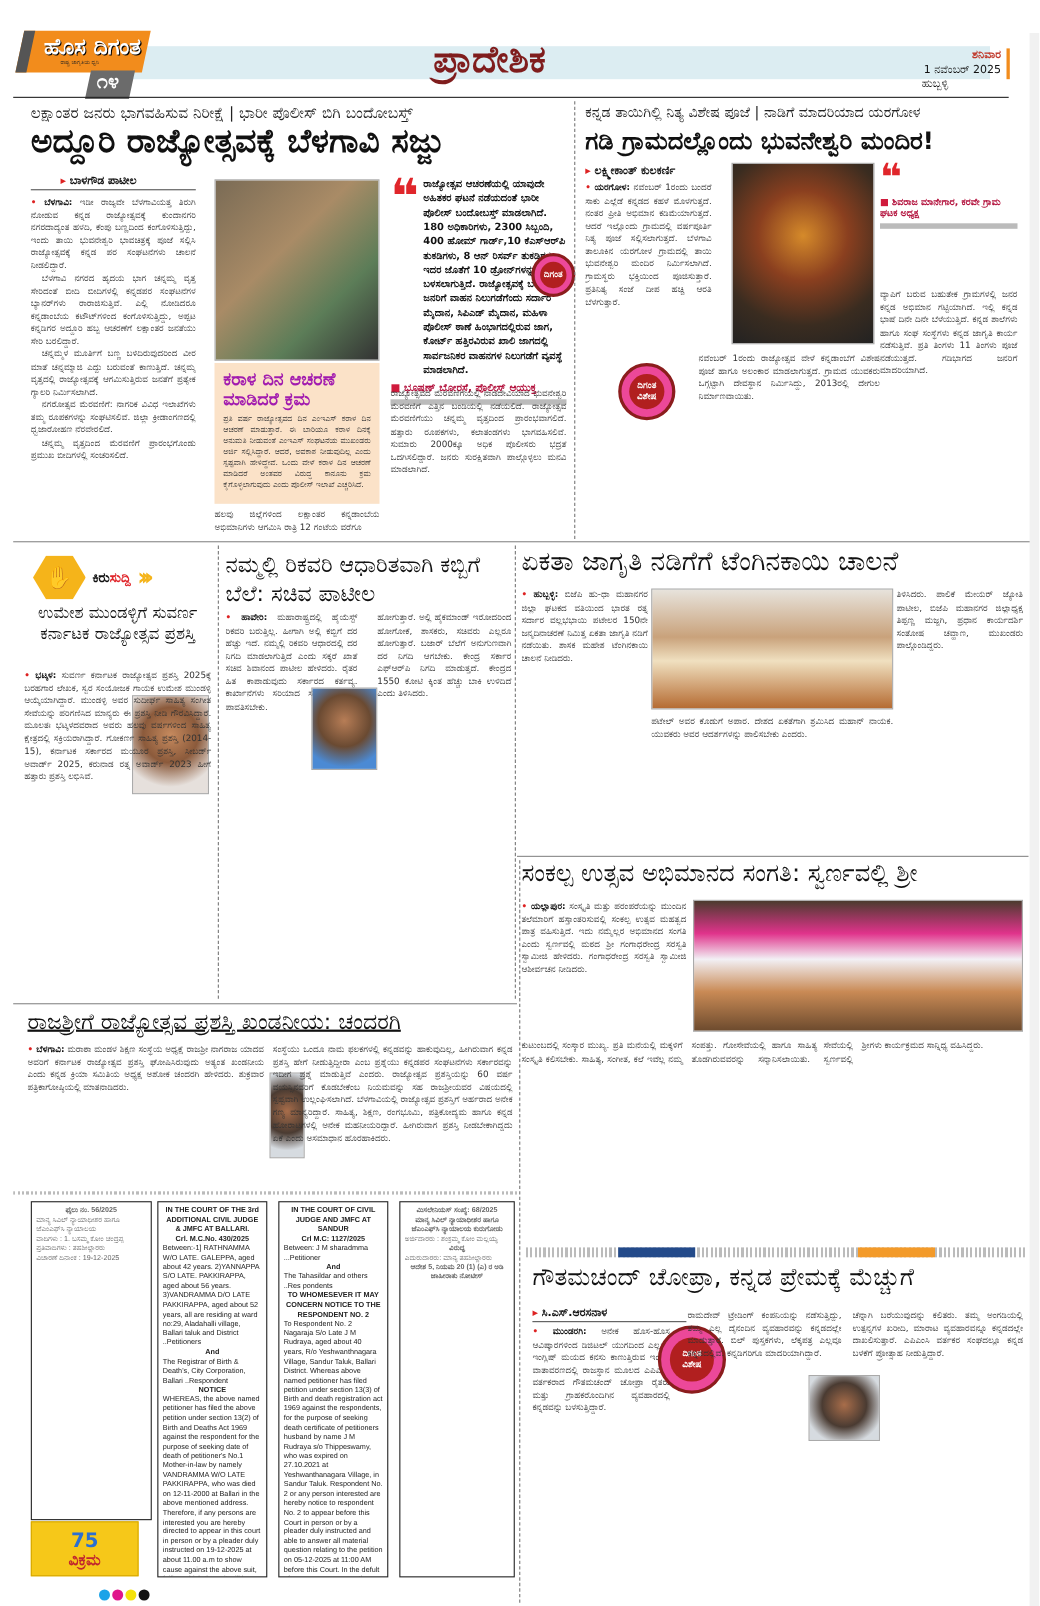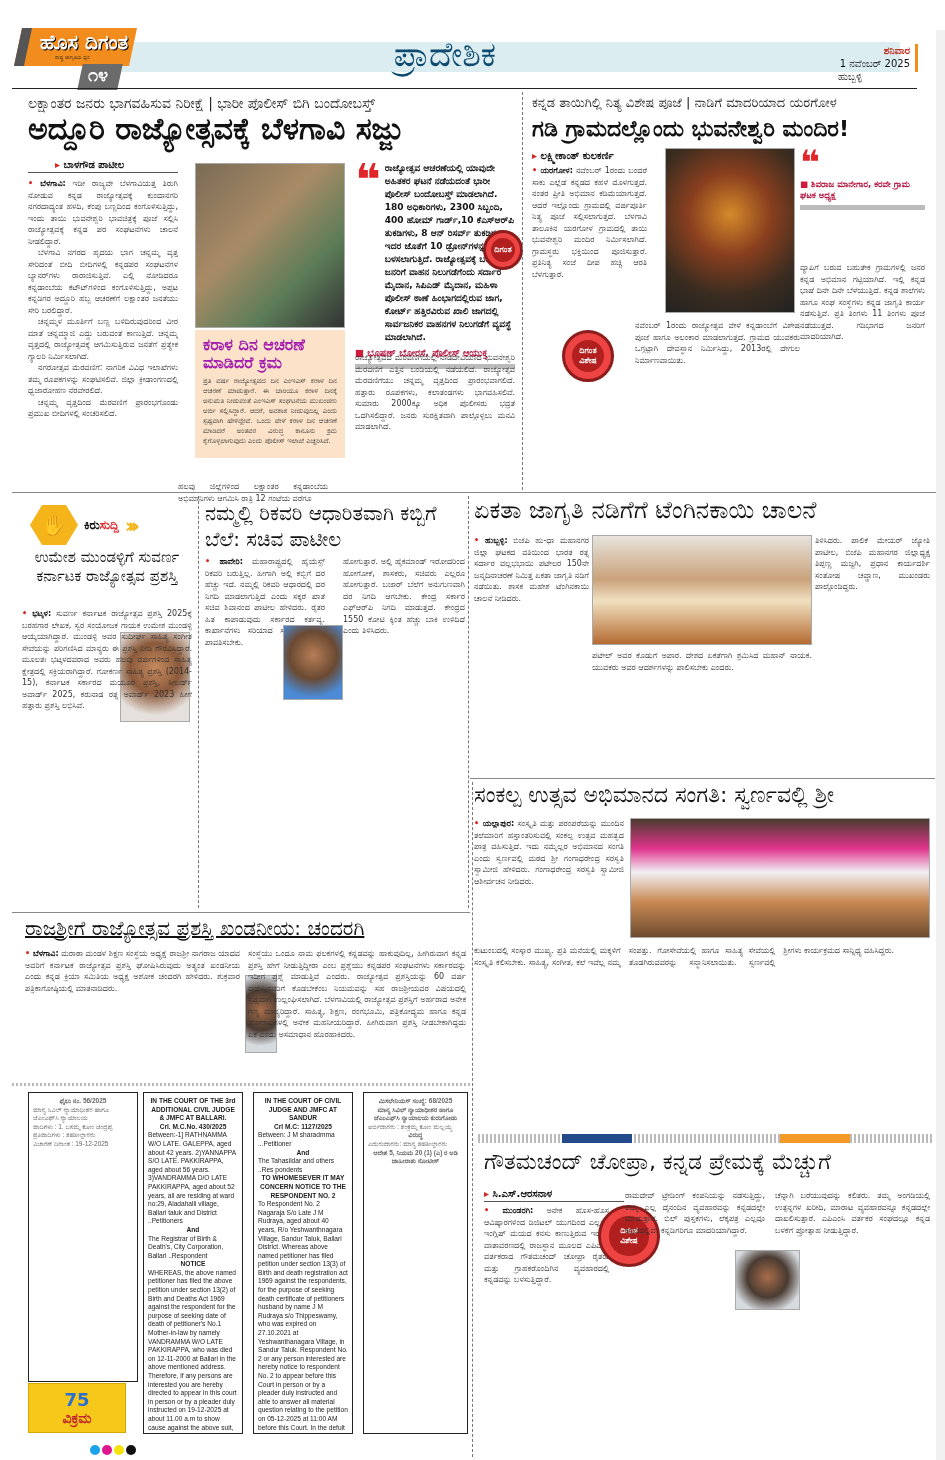--- a/index.html
+++ b/index.html
@@ -4,21 +4,21 @@
 <style>
   * { box-sizing: border-box; margin: 0; padding: 0; }
   body { width: 945px; height: 1460px; background: #fff; font-family: "DejaVu Sans", sans-serif; color: #111; position: relative; overflow: hidden; }
   .abs { position: absolute; }
   .masthead-band { left: 100px; top: 42px; width: 800px; height: 30px; background: #dcedf2; }
   .logo-box { left: 18px; top: 28px; width: 115px; height: 38px; background: #f28c1c; transform: skewX(-12deg); border-left: 10px solid #555; }
   .logo-text { left: 40px; top: 30px; font-size: 20px; font-weight: bold; color: #fff; font-family: "DejaVu Sans", sans-serif; text-shadow: 1px 1px 0 #000; }
   .logo-sub { left: 55px; top: 54px; font-size: 5px; color: #222; }
   .page-no-box { left: 80px; top: 64px; width: 40px; height: 26px; background: #6b6b6b; transform: skewX(-12deg); }
   .page-no { left: 88px; top: 64px; font-size: 18px; font-weight: bold; color: #fff; }
-  .section-title { left: 280px; top: 34px; width: 330px; text-align: center; font-size: 34px; font-weight: normal; color: #0c4a6e; }
+  .section-title { left: 280px; top: 34px; width: 330px; text-align: center; font-size: 34px; font-weight: bold; color: #7f1d1d; }
   .date-block { left: 790px; top: 44px; width: 120px; text-align: right; font-size: 10px; line-height: 13px; }
   .date-day { color: #c0392b; font-weight: bold; }
   .date-city { text-align: center; }
   .orange-bar { left: 915px; top: 44px; width: 3px; height: 28px; background: #f28c1c; }
   .rule { background: #222; height: 1px; }
   .vrule { width: 1px; border-left: 1px dashed #777; }
   .kicker { font-size: 14px; color: #222; }
   .headline { font-weight: bold; color: #111; line-height: 1.05; }
   .byline { font-size: 10px; font-weight: bold; }
   .byline::before { content: "▸ "; color: #d22; }
@@ -33,21 +33,21 @@
   .photo-portrait2 { background: radial-gradient(circle at 50% 40%, #b77d56 0%, #6a4a32 45%, #4b8ad4 80%); }
   .photo-portrait3 { background: radial-gradient(circle at 50% 45%, #a86d4a 0%, #4a3b32 45%, #d6dbe0 80%); }
   .caption-box { background: #fbe2c8; padding: 6px 8px; }
   .caption-head { font-size: 16px; font-weight: bold; line-height: 1.15; color: #a21caf; }
   .quote-mark { font-size: 44px; line-height: 36px; font-weight: bold; }
   .quote-mark .q1 { color: #e0262b; }
   .quote-text { font-size: 9px; font-weight: bold; line-height: 13px; }
   .quote-attr { font-size: 9.5px; font-weight: bold; color: #b3123d; margin-top: 3px; }
   .quote-attr::before { content: "■ "; color: #d01a3c; }
   .grey-bar { height: 5px; background: #bbb; }
-  .badge { border-radius: 50%; border: 3px solid #8b1d1d; background: #ef4444; display: flex; align-items: center; justify-content: center; flex-direction: column; color: #8b1d1d; font-weight: bold; font-size: 9px; }
+  .badge { border-radius: 50%; border: 3px solid #8b1d1d; background: #ec4899; display: flex; align-items: center; justify-content: center; flex-direction: column; color: #8b1d1d; font-weight: bold; font-size: 9px; }
   .badge .inner { background: #b11f1f; color: #fff; border-radius: 50%; width: 70%; height: 70%; display: flex; align-items: center; justify-content: center; flex-direction: column; font-size: 8px; line-height: 10px; }
   .kiru { left: 30px; top: 505px; width: 150px; height: 40px; }
   .kiru-hex { width: 48px; height: 40px; background: #f5b41a; clip-path: polygon(25% 0, 75% 0, 100% 50%, 75% 100%, 25% 100%, 0 50%); display: flex; align-items: center; justify-content: center; font-size: 20px; }
   .kiru-label { font-size: 12px; font-weight: bold; }
   .kiru-label .red { color: #e0262b; }
   .chev { color: #f5b41a; font-size: 22px; font-weight: bold; letter-spacing: -6px; }
   .notice { border: 1px solid #222; padding: 4px; font-family: "Liberation Sans", sans-serif; font-size: 6.6px; line-height: 8.6px; color: #222; background: #fff; }
   .notice .c { text-align: center; font-weight: bold; }
   .notice .kn { color: #666; font-size: 6.5px; }
   .vikrama { left: 28px; top: 1383px; width: 98px; height: 50px; background: #f6c819; border: 1px solid #d8a800; display: flex; flex-direction: column; align-items: center; justify-content: center; }
@@ -86,21 +86,21 @@
   <p style="text-indent:10px;">ಬೆಳಗಾವಿ ನಗರದ ಹೃದಯ ಭಾಗ ಚನ್ನಮ್ಮ ವೃತ್ತ ಸೇರಿದಂತೆ ಬೀದಿ ಬೀದಿಗಳಲ್ಲಿ ಕನ್ನಡಪರ ಸಂಘಟನೆಗಳ ಬ್ಯಾನರ್‌ಗಳು ರಾರಾಜಿಸುತ್ತಿವೆ. ಎಲ್ಲಿ ನೋಡಿದರೂ ಕನ್ನಡಾಂಬೆಯ ಕಟೌಟ್‌ಗಳಿಂದ ಕಂಗೊಳಿಸುತ್ತಿದ್ದು, ಅಪ್ಪಟ ಕನ್ನಡಿಗರ ಅದ್ದೂರಿ ಹಬ್ಬ ಆಚರಣೆಗೆ ಲಕ್ಷಾಂತರ ಜನತೆಯು ಸೇರಿ ಬರಲಿದ್ದಾರೆ.</p>
   <p style="text-indent:10px;">ಚನ್ನಮ್ಮಳ ಮೂರ್ತಿಗೆ ಬಣ್ಣ ಬಳಿದಿರುವುದರಿಂದ ವೀರ ಮಾತೆ ಚನ್ನಮ್ಮಾಜಿ ಎದ್ದು ಬರುವಂತೆ ಕಾಣುತ್ತಿದೆ. ಚನ್ನಮ್ಮ ವೃತ್ತದಲ್ಲಿ ರಾಜ್ಯೋತ್ಸವಕ್ಕೆ ಆಗಮಿಸುತ್ತಿರುವ ಜನತೆಗೆ ಪ್ರತ್ಯೇಕ ಗ್ಯಾಲರಿ ನಿರ್ಮಿಸಲಾಗಿದೆ.</p>
   <p style="text-indent:10px;">ನಗರೋತ್ಸವ ಮೆರವಣಿಗೆ: ನಾಗರಿಕ ವಿವಿಧ ಇಲಾಖೆಗಳು ತಮ್ಮ ರೂಪಕಗಳನ್ನು ಸಂಘಟಿಸಲಿವೆ. ಜಿಲ್ಲಾ ಕ್ರೀಡಾಂಗಣದಲ್ಲಿ ಧ್ವಜಾರೋಹಣ ನೆರವೇರಲಿದೆ.</p>
   <p style="text-indent:10px;">ಚನ್ನಮ್ಮ ವೃತ್ತದಿಂದ ಮೆರವಣಿಗೆ ಪ್ರಾರಂಭಗೊಂಡು ಪ್ರಮುಖ ಬೀದಿಗಳಲ್ಲಿ ಸಂಚರಿಸಲಿದೆ.</p>
 </div>
 <div class="abs photo" style="left:195px;top:163px;width:150px;height:165px;"></div>
 <div class="abs caption-box" style="left:195px;top:330px;width:150px;height:128px;">
   <div class="caption-head">ಕರಾಳ ದಿನ ಆಚರಣೆ ಮಾಡಿದರೆ ಕ್ರಮ</div>
   <div class="body-text" style="font-size:7px;line-height:10px;margin-top:3px;">ಪ್ರತಿ ವರ್ಷ ರಾಜ್ಯೋತ್ಸವದ ದಿನ ಎಂಇಎಸ್ ಕರಾಳ ದಿನ ಆಚರಣೆ ಮಾಡುತ್ತಾರೆ. ಈ ಬಾರಿಯೂ ಕರಾಳ ದಿನಕ್ಕೆ ಅನುಮತಿ ನೀಡುವಂತೆ ಎಂಇಎಸ್ ಸಂಘಟನೆಯ ಮುಖಂಡರು ಅರ್ಜಿ ಸಲ್ಲಿಸಿದ್ದಾರೆ. ಆದರೆ, ಅವಕಾಶ ನೀಡುವುದಿಲ್ಲ ಎಂದು ಸ್ಪಷ್ಟವಾಗಿ ಹೇಳಿದ್ದೇವೆ. ಒಂದು ವೇಳೆ ಕರಾಳ ದಿನ ಆಚರಣೆ ಮಾಡಿದರೆ ಅಂತವರ ವಿರುದ್ಧ ಕಾನೂನು ಕ್ರಮ ಕೈಗೊಳ್ಳಲಾಗುವುದು ಎಂದು ಪೊಲೀಸ್ ಇಲಾಖೆ ಎಚ್ಚರಿಸಿದೆ.</div>
 </div>
-<div class="abs body-text" style="left:178px;top:462px;width:150px;margin-top:19px;">ಹಲವು ಜಿಲ್ಲೆಗಳಿಂದ ಲಕ್ಷಾಂತರ ಕನ್ನಡಾಂಬೆಯ ಅಭಿಮಾನಿಗಳು ಆಗಮಿಸಿ ರಾತ್ರಿ 12 ಗಂಟೆಯ ವರೆಗೂ</div>
+<div class="abs body-text" style="left:195px;top:462px;width:150px;">ಹಲವು ಜಿಲ್ಲೆಗಳಿಂದ ಲಕ್ಷಾಂತರ ಕನ್ನಡಾಂಬೆಯ ಅಭಿಮಾನಿಗಳು ಆಗಮಿಸಿ ರಾತ್ರಿ 12 ಗಂಟೆಯ ವರೆಗೂ</div>
 <div class="abs" style="left:355px;top:162px;width:160px;">
   <div style="display:flex;gap:4px;">
     <div class="quote-mark"><span class="q1">❝</span></div>
     <div class="quote-text">ರಾಜ್ಯೋತ್ಸವ ಆಚರಣೆಯಲ್ಲಿ ಯಾವುದೇ ಅಹಿತಕರ ಘಟನೆ ನಡೆಯದಂತೆ ಭಾರೀ ಪೊಲೀಸ್ ಬಂದೋಬಸ್ತ್ ಮಾಡಲಾಗಿದೆ. 180 ಅಧಿಕಾರಿಗಳು, 2300 ಸಿಬ್ಬಂದಿ, 400 ಹೋಮ್ ಗಾರ್ಡ್,10 ಕೆಎಸ್‌ಆರ್‌ಪಿ ತುಕಡಿಗಳು, 8 ಆನ್ ರಿಸರ್ವ್ ತುಕಡಿಗಳು ಇದರ ಜೊತೆಗೆ 10 ಡ್ರೋನ್‌ಗಳನ್ನು ಬಳಸಲಾಗುತ್ತಿದೆ. ರಾಜ್ಯೋತ್ಸವಕ್ಕೆ ಬರುವ ಜನರಿಗೆ ವಾಹನ ನಿಲುಗಡೆಗೆಂದು ಸರ್ದಾರ ಮೈದಾನ, ಸಿಪಿಎಡ್ ಮೈದಾನ, ಮಹಿಳಾ ಪೊಲೀಸ್ ಠಾಣೆ ಹಿಂಭಾಗದಲ್ಲಿರುವ ಜಾಗ, ಕೋರ್ಟ್ ಹತ್ತಿರವಿರುವ ಖಾಲಿ ಜಾಗದಲ್ಲಿ ಸಾರ್ವಜನಿಕರ ವಾಹನಗಳ ನಿಲುಗಡೆಗೆ ವ್ಯವಸ್ಥೆ ಮಾಡಲಾಗಿದೆ.</div>
   </div>
   <div class="quote-attr">ಭೂಷಣ್ ಬೋರಸೆ, ಪೊಲೀಸ್ ಆಯುಕ್ತ</div>
   <div class="grey-bar" style="margin-top:5px;"></div>
 </div>
 <div class="abs badge" style="left:483px;top:230px;width:40px;height:40px;">
   <div class="inner">

